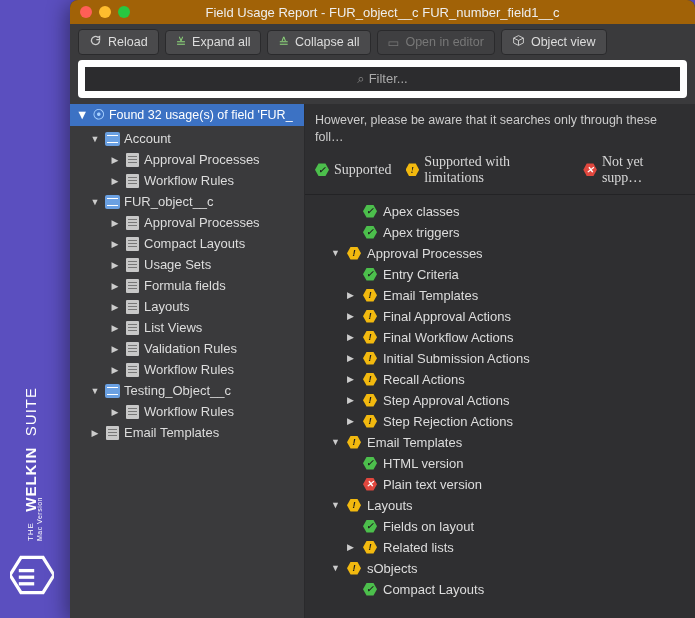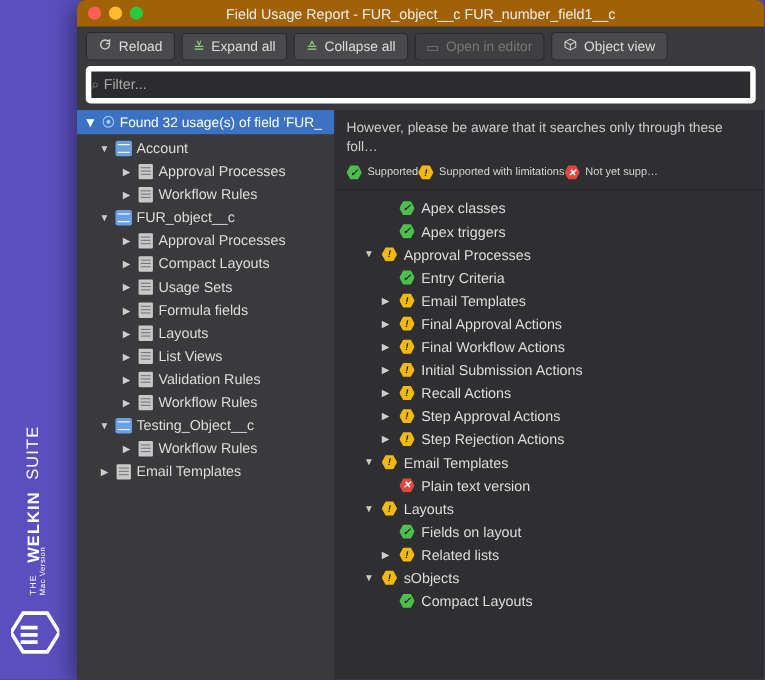--- a/index.html
+++ b/index.html
@@ -60,24 +60,24 @@
   }
   .tbtn.disabled { color:#777; background:#3f3f41; }
   .tbtn svg { width:13px; height:13px; }
 
   .filter-row {
     padding: 0 8px 6px 8px;
   }
   .filter-input {
     width: 100%;
     background: #2c2c2e;
-    border: 5px solid #ffffff;
+    border: 7px solid #ffffff;
     border-radius: 4px;
     color: #aaa;
-    text-align: left;
+    text-align: center;
     padding: 4px 0;
     font-size: 13px;
   }
   .filter-input::before { content:""; }
 
   .main {
     flex: 1;
     display: flex;
     overflow: hidden;
   }
@@ -125,23 +125,25 @@
     overflow:hidden;
   }
   .desc {
     padding: 8px 10px 4px 10px;
     color: #ccc;
     font-size: 12.5px;
     line-height: 1.35;
   }
   .legend {
     display:flex;
+    gap: 14px;
     padding: 4px 10px 8px 10px;
-    font-size: 10px;
+    font-size: 14px;
     border-bottom:1px solid #232325;
+    font-family:Liberation Serif, serif;
   }
   .legend span { display:inline-flex; align-items:center; gap:5px; }
   .status { width:14px; height:14px; border-radius:3px; display:inline-block; position:relative; }
   .status.hex { clip-path: polygon(25% 5%,75% 5%,100% 50%,75% 95%,25% 95%,0 50%); }
   .status.green { background:#4cbf4c; }
   .status.yellow { background:#f2b90f; }
   .status.red { background:#e0473e; }
   .status::after {
     position:absolute; inset:0; display:flex; align-items:center; justify-content:center;
     color:#1e1e1e; font-weight:bold; font-size:9px;
@@ -442,20 +444,25 @@
             <i class="status hex yellow"></i>
             <span class="lbl">Step Rejection Actions</span>
           </div>
           <div class="rnode li0">
             <span class="arrow" style="width:10px;font-size:9px;color:#ccc;">▼</span>
             <i class="status hex yellow"></i>
             <span class="lbl">Email Templates</span>
           </div>
           <div class="rnode li1">
             <span style="width:10px"></span>
+            <i class="status hex green"></i>
+            <span class="lbl">HTML version</span>
+          </div>
+          <div class="rnode li1">
+            <span style="width:10px"></span>
             <i class="status hex red"></i>
             <span class="lbl">Plain text version</span>
           </div>
           <div class="rnode li0">
             <span class="arrow" style="width:10px;font-size:9px;color:#ccc;">▼</span>
             <i class="status hex yellow"></i>
             <span class="lbl">Layouts</span>
           </div>
           <div class="rnode li1">
             <span style="width:10px"></span>

